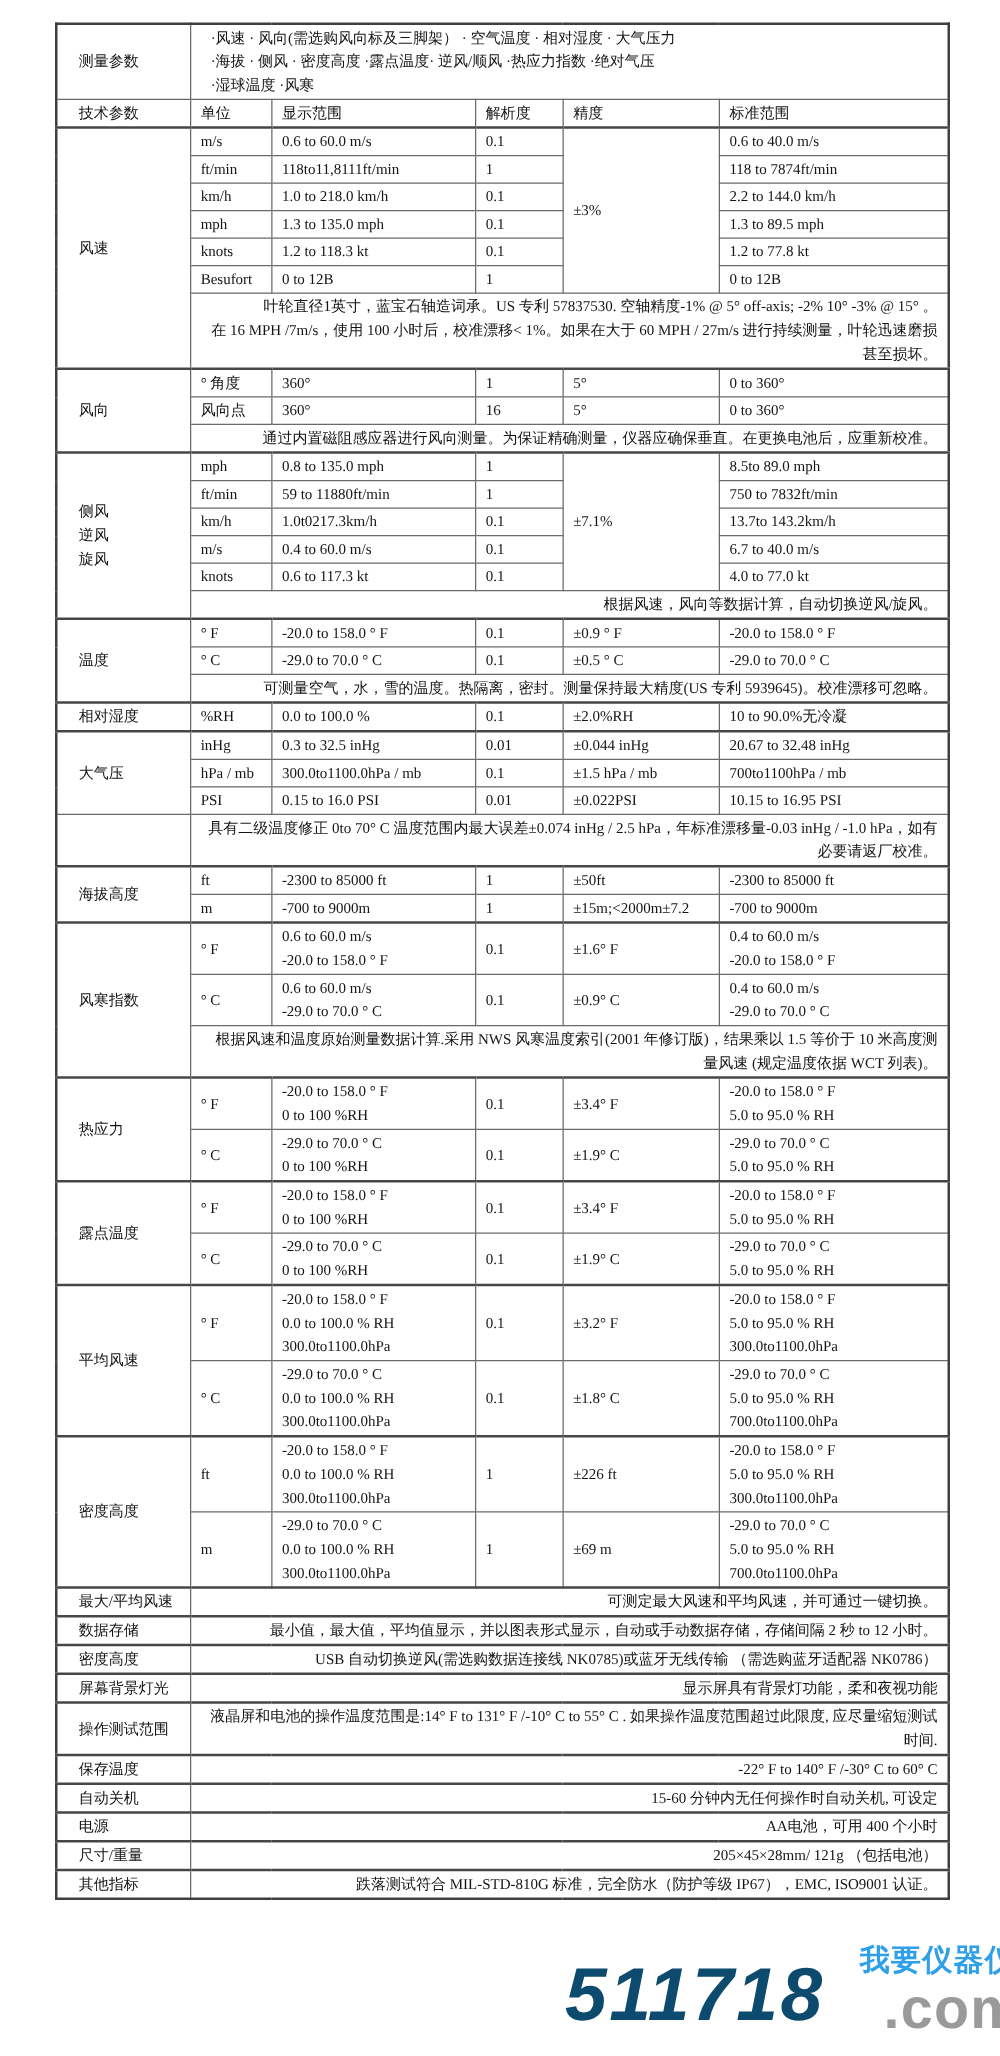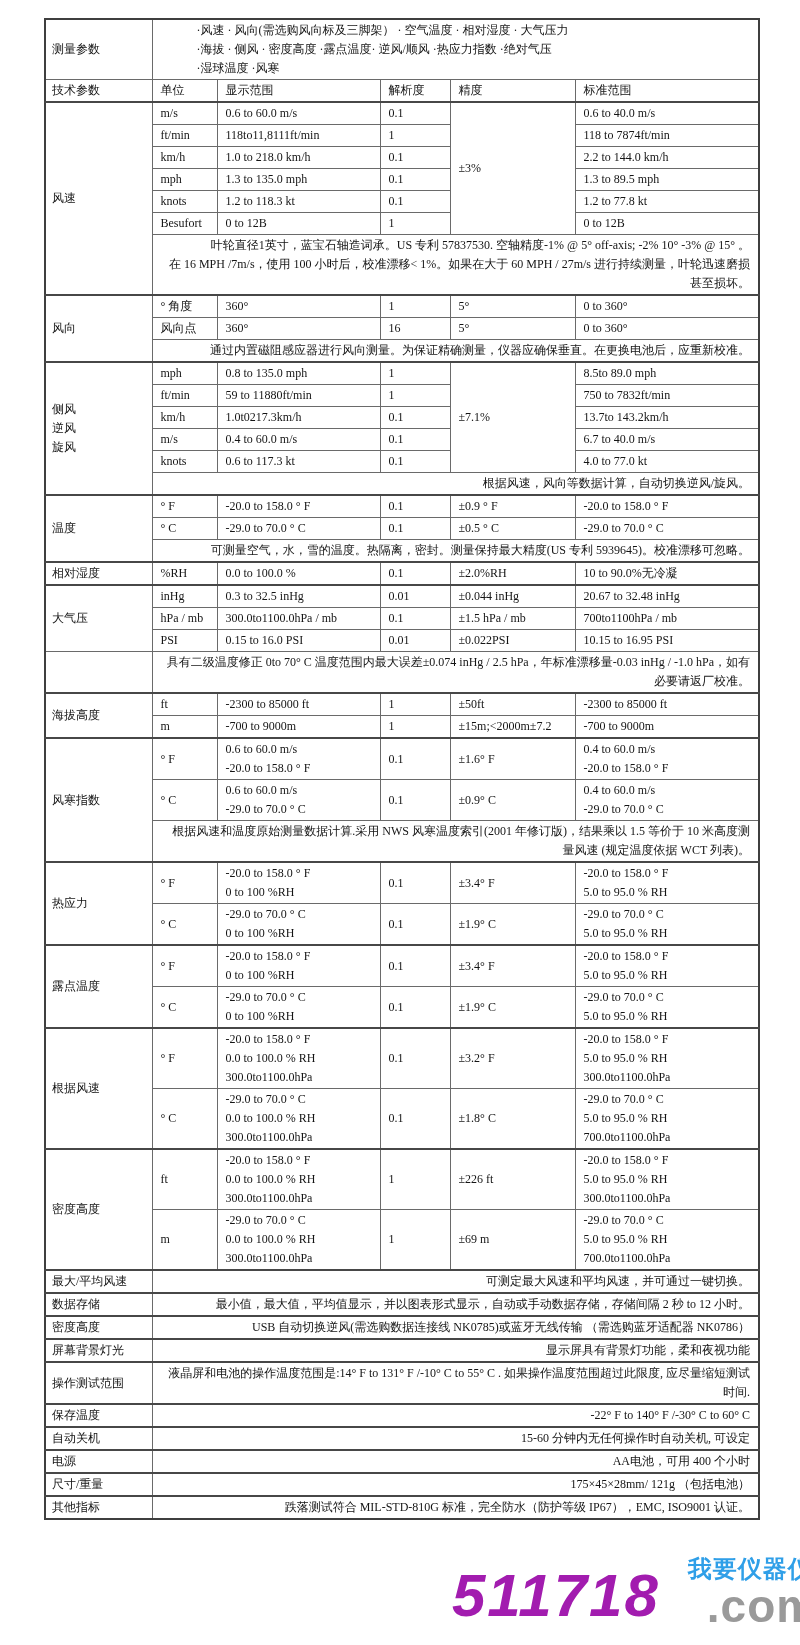--- a/index.html
+++ b/index.html
@@ -14,22 +14,22 @@
     border:2px solid #3f3f3f;
   }
   td{
     border:1px solid #6a6a6a;
     padding:1px 8px;
     font-size:12px;line-height:19px;
     vertical-align:middle;text-align:left;
     word-break:break-word;overflow:hidden;
   }
   tr.sec > td{border-top:2px solid #474747;}
-  td.lbl{padding-left:6px;}
-  td.params{padding-left:44px;}
+  td.lbl{padding-left:17px;}
+  td.params{padding-left:16px;}
   td.note{padding-left:9px;text-align:right;}
   td.empty{}
   
   .logo{
     position:absolute;left:452px;top:1556px;width:345px;height:86px;
     display:flex;align-items:flex-start;
     font-family:"Liberation Sans","DejaVu Sans",sans-serif;
     white-space:nowrap;
   }
   .logo-number{
@@ -272,21 +272,21 @@
         <td>-20.0 to 158.0 ° F<br>5.0 to 95.0 % RH</td>
       </tr>
       <tr>
         <td>° C</td>
         <td>-29.0 to 70.0 ° C<br>0 to 100 %RH</td>
         <td>0.1</td>
         <td>±1.9° C</td>
         <td>-29.0 to 70.0 ° C<br>5.0 to 95.0 % RH</td>
       </tr>
       <tr class="sec">
-        <td rowspan="2" class="lbl">根据风速</td>
+        <td rowspan="2" class="lbl">平均风速</td>
         <td>° F</td>
         <td>-20.0 to 158.0 ° F<br>0.0 to 100.0 % RH<br>300.0to1100.0hPa</td>
         <td>0.1</td>
         <td>±3.2° F</td>
         <td>-20.0 to 158.0 ° F<br>5.0 to 95.0 % RH<br>300.0to1100.0hPa</td>
       </tr>
       <tr>
         <td>° C</td>
         <td>-29.0 to 70.0 ° C<br>0.0 to 100.0 % RH<br>300.0to1100.0hPa</td>
         <td>0.1</td>
@@ -335,28 +335,28 @@
       <tr class="sec">
         <td class="lbl">自动关机</td>
         <td colspan="5" class="note">15-60 分钟内无任何操作时自动关机, 可设定</td>
       </tr>
       <tr class="sec">
         <td class="lbl">电源</td>
         <td colspan="5" class="note">AA电池，可用 400 个小时</td>
       </tr>
       <tr class="sec">
         <td class="lbl">尺寸/重量</td>
-        <td colspan="5" class="note">175×45×28mm/ 121g （包括电池）</td>
+        <td colspan="5" class="note">205×45×28mm/ 121g （包括电池）</td>
       </tr>
       <tr class="sec">
         <td class="lbl">其他指标</td>
         <td colspan="5" class="note">跌落测试符合 MIL-STD-810G 标准，完全防水（防护等级 IP67），EMC, ISO9001 认证。</td>
       </tr>
     </tbody>
 </table>
 
 <div class="logo">
-  <span class="logo-number" style="color: #a21caf;">511718</span>
+  <span class="logo-number" style="color: #0c4a6e;">511718</span>
   <span class="logo-right">
     <span class="logo-slogan" style="color: rgb(47, 159, 232);">我要仪器仪表</span>
     <span class="logo-com" style="color: rgb(154, 154, 154);">.com</span>
   </span>
 </div>
 
 </body></html>

